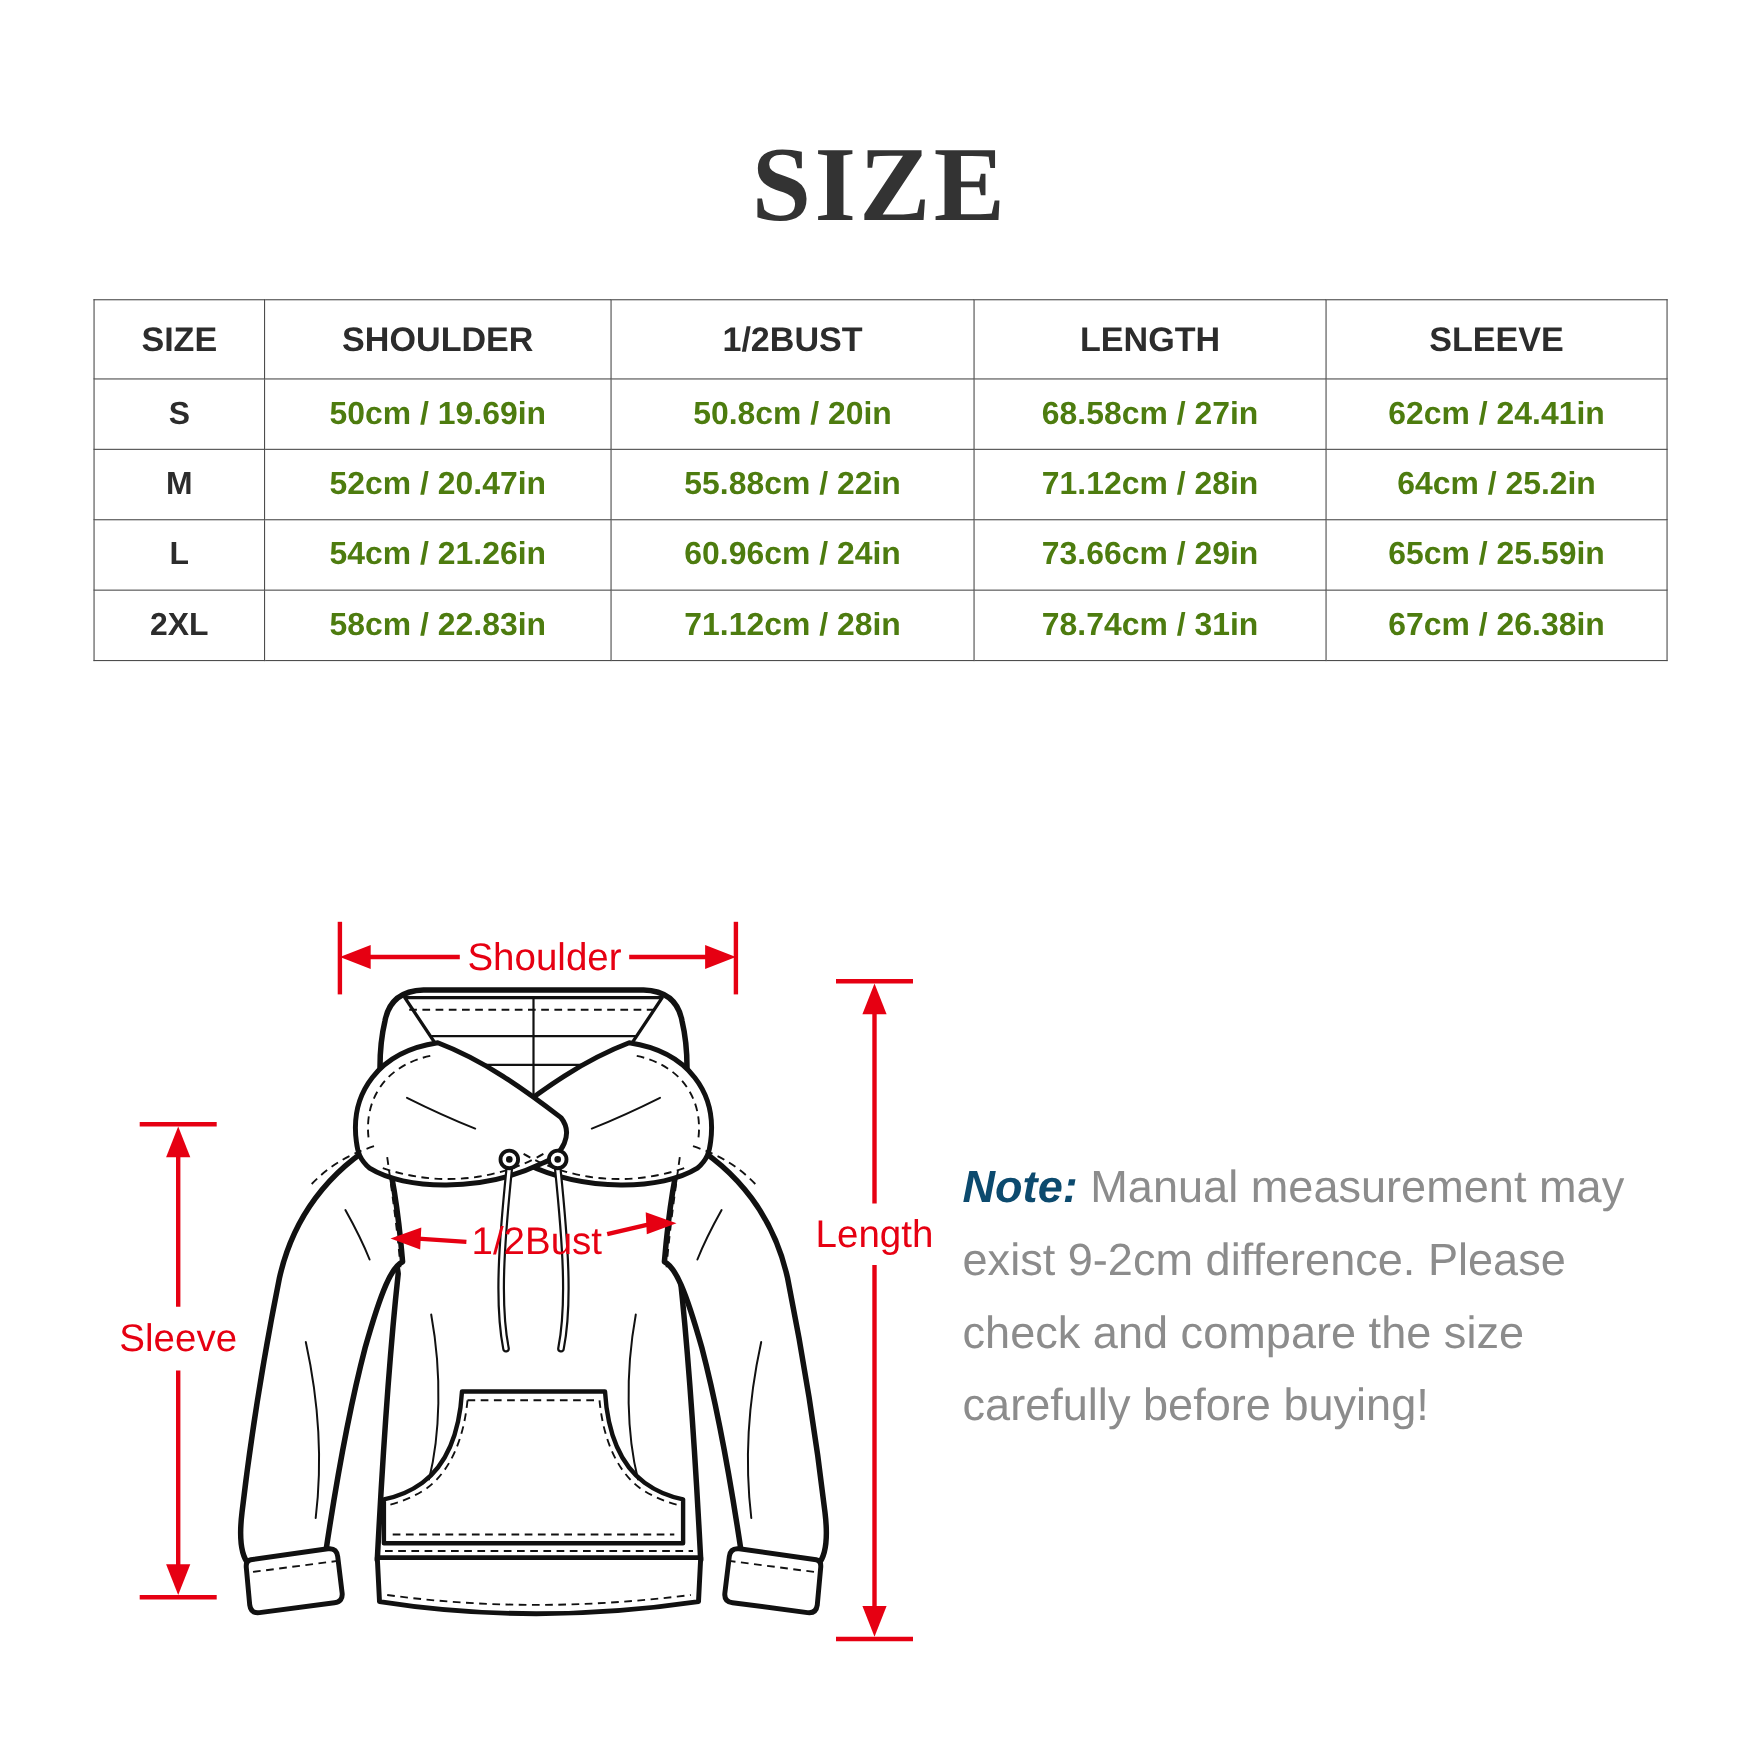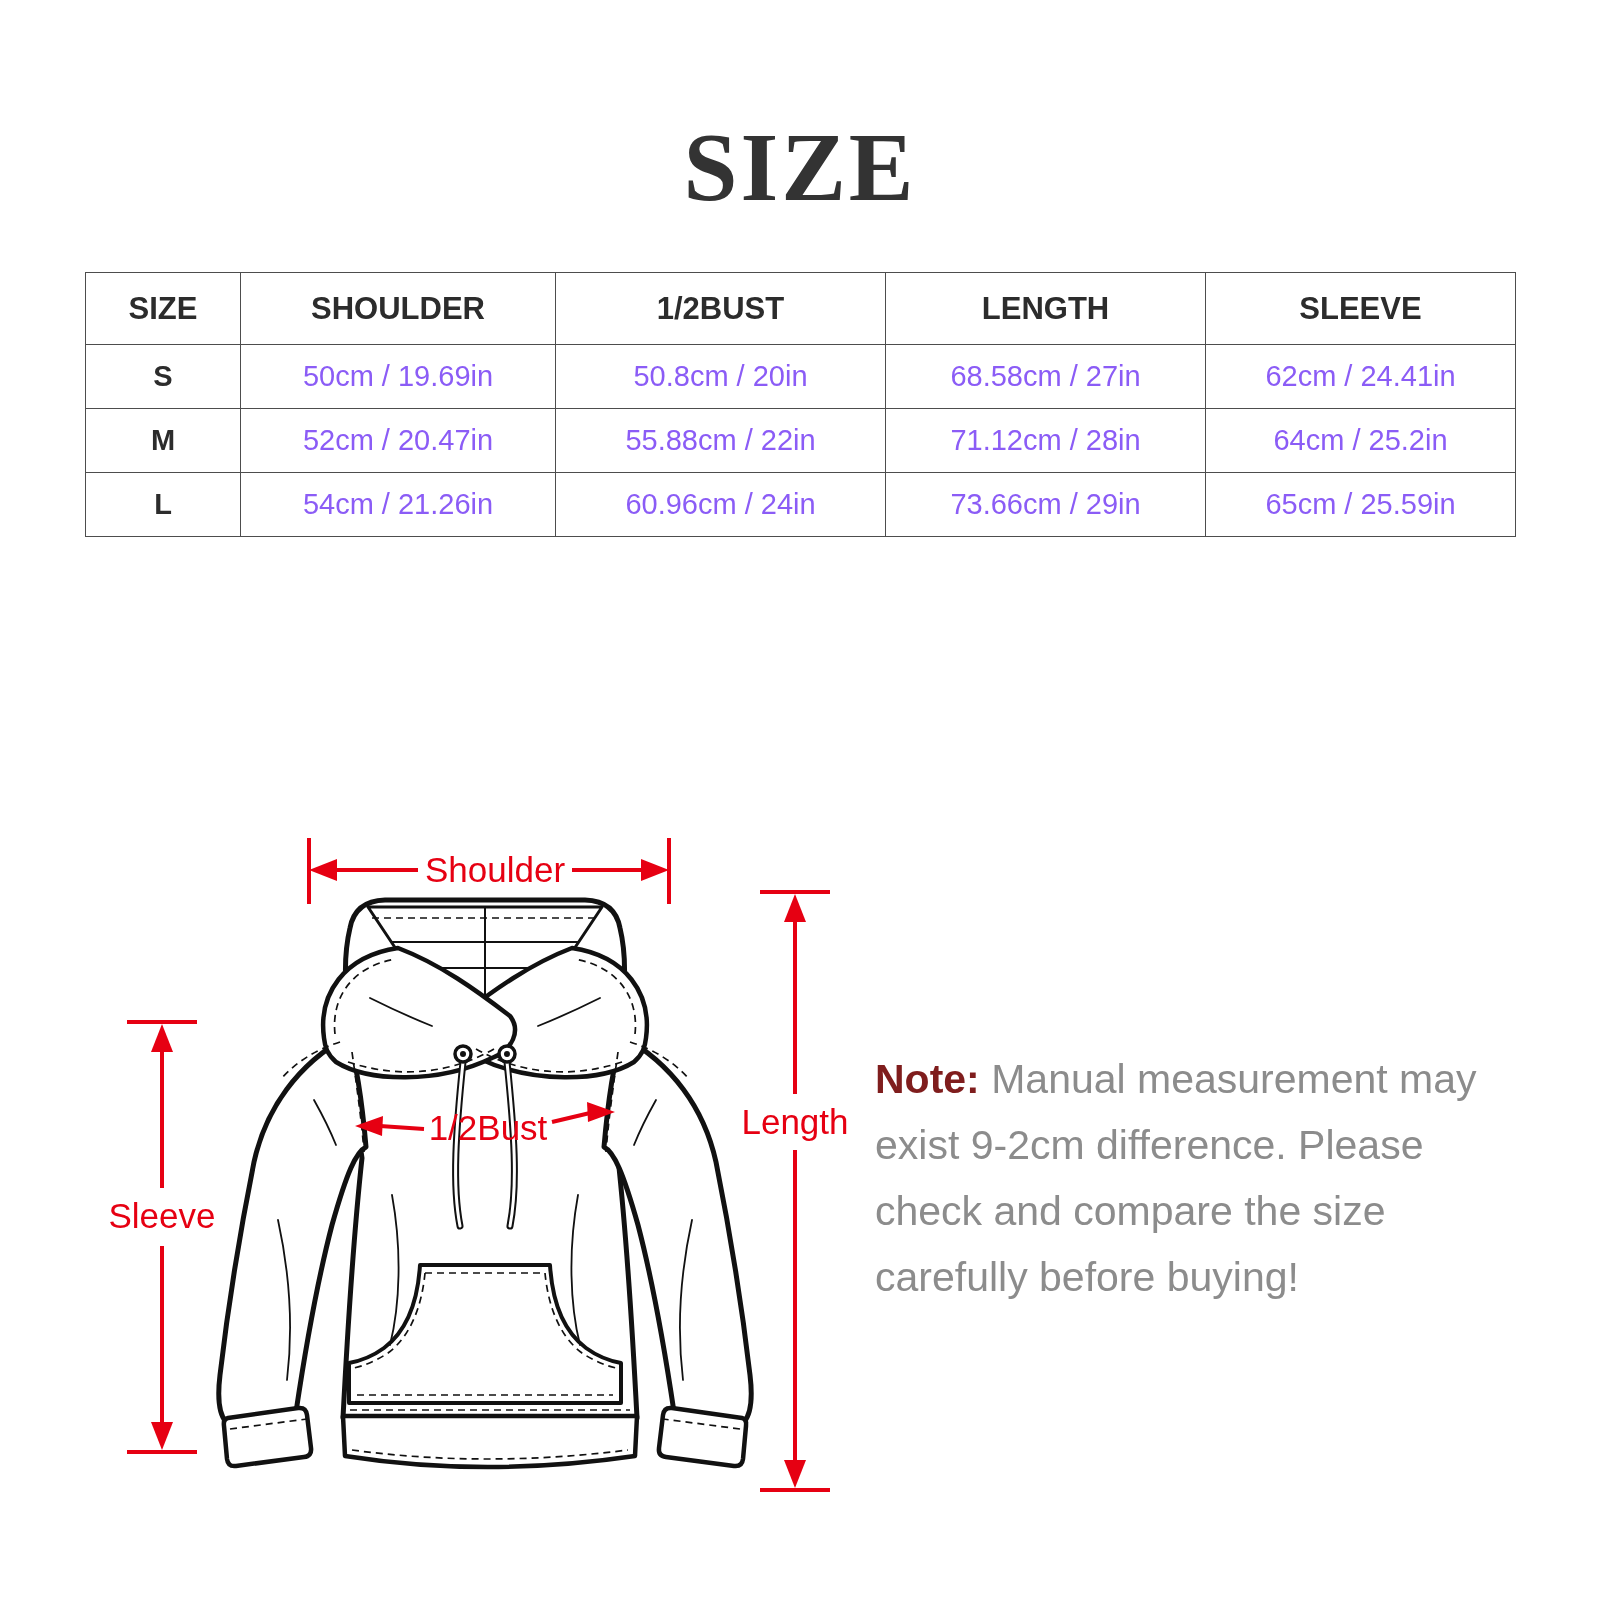--- a/index.html
+++ b/index.html
@@ -33,40 +33,41 @@
   }
   .size-table thead th {
     height:71px;
     font-size:31px;
     font-weight:bold;
     color:#2c2c2c;
   }
   .size-table tbody td {
     height:63px;
     font-size:29px;
-    font-weight:normal;
-    color:#8b5cf6;
+    font-weight:bold;
+    color:#4d7c0f;
   }
   .size-table tbody td.size-col {
     font-weight:bold;
     color:#2c2c2c;
   }
   .diagram-wrap {
     position:absolute; left:100px; top:800px;
     width:760px; height:760px;
   }
   .note {
     position:absolute; left:875px; top:1046px; width:620px;
     font-size:41px;
     line-height:66px;
     color:#8c8c8c;
   }
   .note .note-label {
     font-weight:bold;
-    color:#7f1d1d;
+    color:#0c4a6e;
+    font-style:italic;
   }
   
   .ln   { fill:none; stroke:#111111; stroke-linecap:round; stroke-linejoin:round; }
   .w5   { stroke-width:5; }
   .w45  { stroke-width:4.5; }
   .w4   { stroke-width:4; }
   .w3   { stroke-width:3; }
   .w2   { stroke-width:2; }
   .crease { stroke-width:1.8; }
   .dash { fill:none; stroke:#111111; stroke-width:1.7; stroke-dasharray:7 5; }
@@ -116,20 +117,27 @@
       <td>71.12cm / 28in</td>
       <td>64cm / 25.2in</td>
     </tr>
     <tr>
       <td class="size-col">L</td>
       <td>54cm / 21.26in</td>
       <td>60.96cm / 24in</td>
       <td>73.66cm / 29in</td>
       <td>65cm / 25.59in</td>
     </tr>
+    <tr>
+      <td class="size-col">2XL</td>
+      <td>58cm / 22.83in</td>
+      <td>71.12cm / 28in</td>
+      <td>78.74cm / 31in</td>
+      <td>67cm / 26.38in</td>
+    </tr>
   </tbody>
 </table>
 
 <div class="diagram-wrap">
 <svg width="760" height="760" viewBox="0 0 760 760" xmlns="http://www.w3.org/2000/svg">
 
   <g>
     <path d="M 268,107 L 502,107 L 448,188 Q 385,236 322,188 Z" fill="#cbcbcb" class="ln w3" style="stroke-width:3"></path>
     <path class="ln w2" d="M 385,107 L 385,230"></path>
     <path class="ln w2" d="M 292,142 L 478,142"></path>

